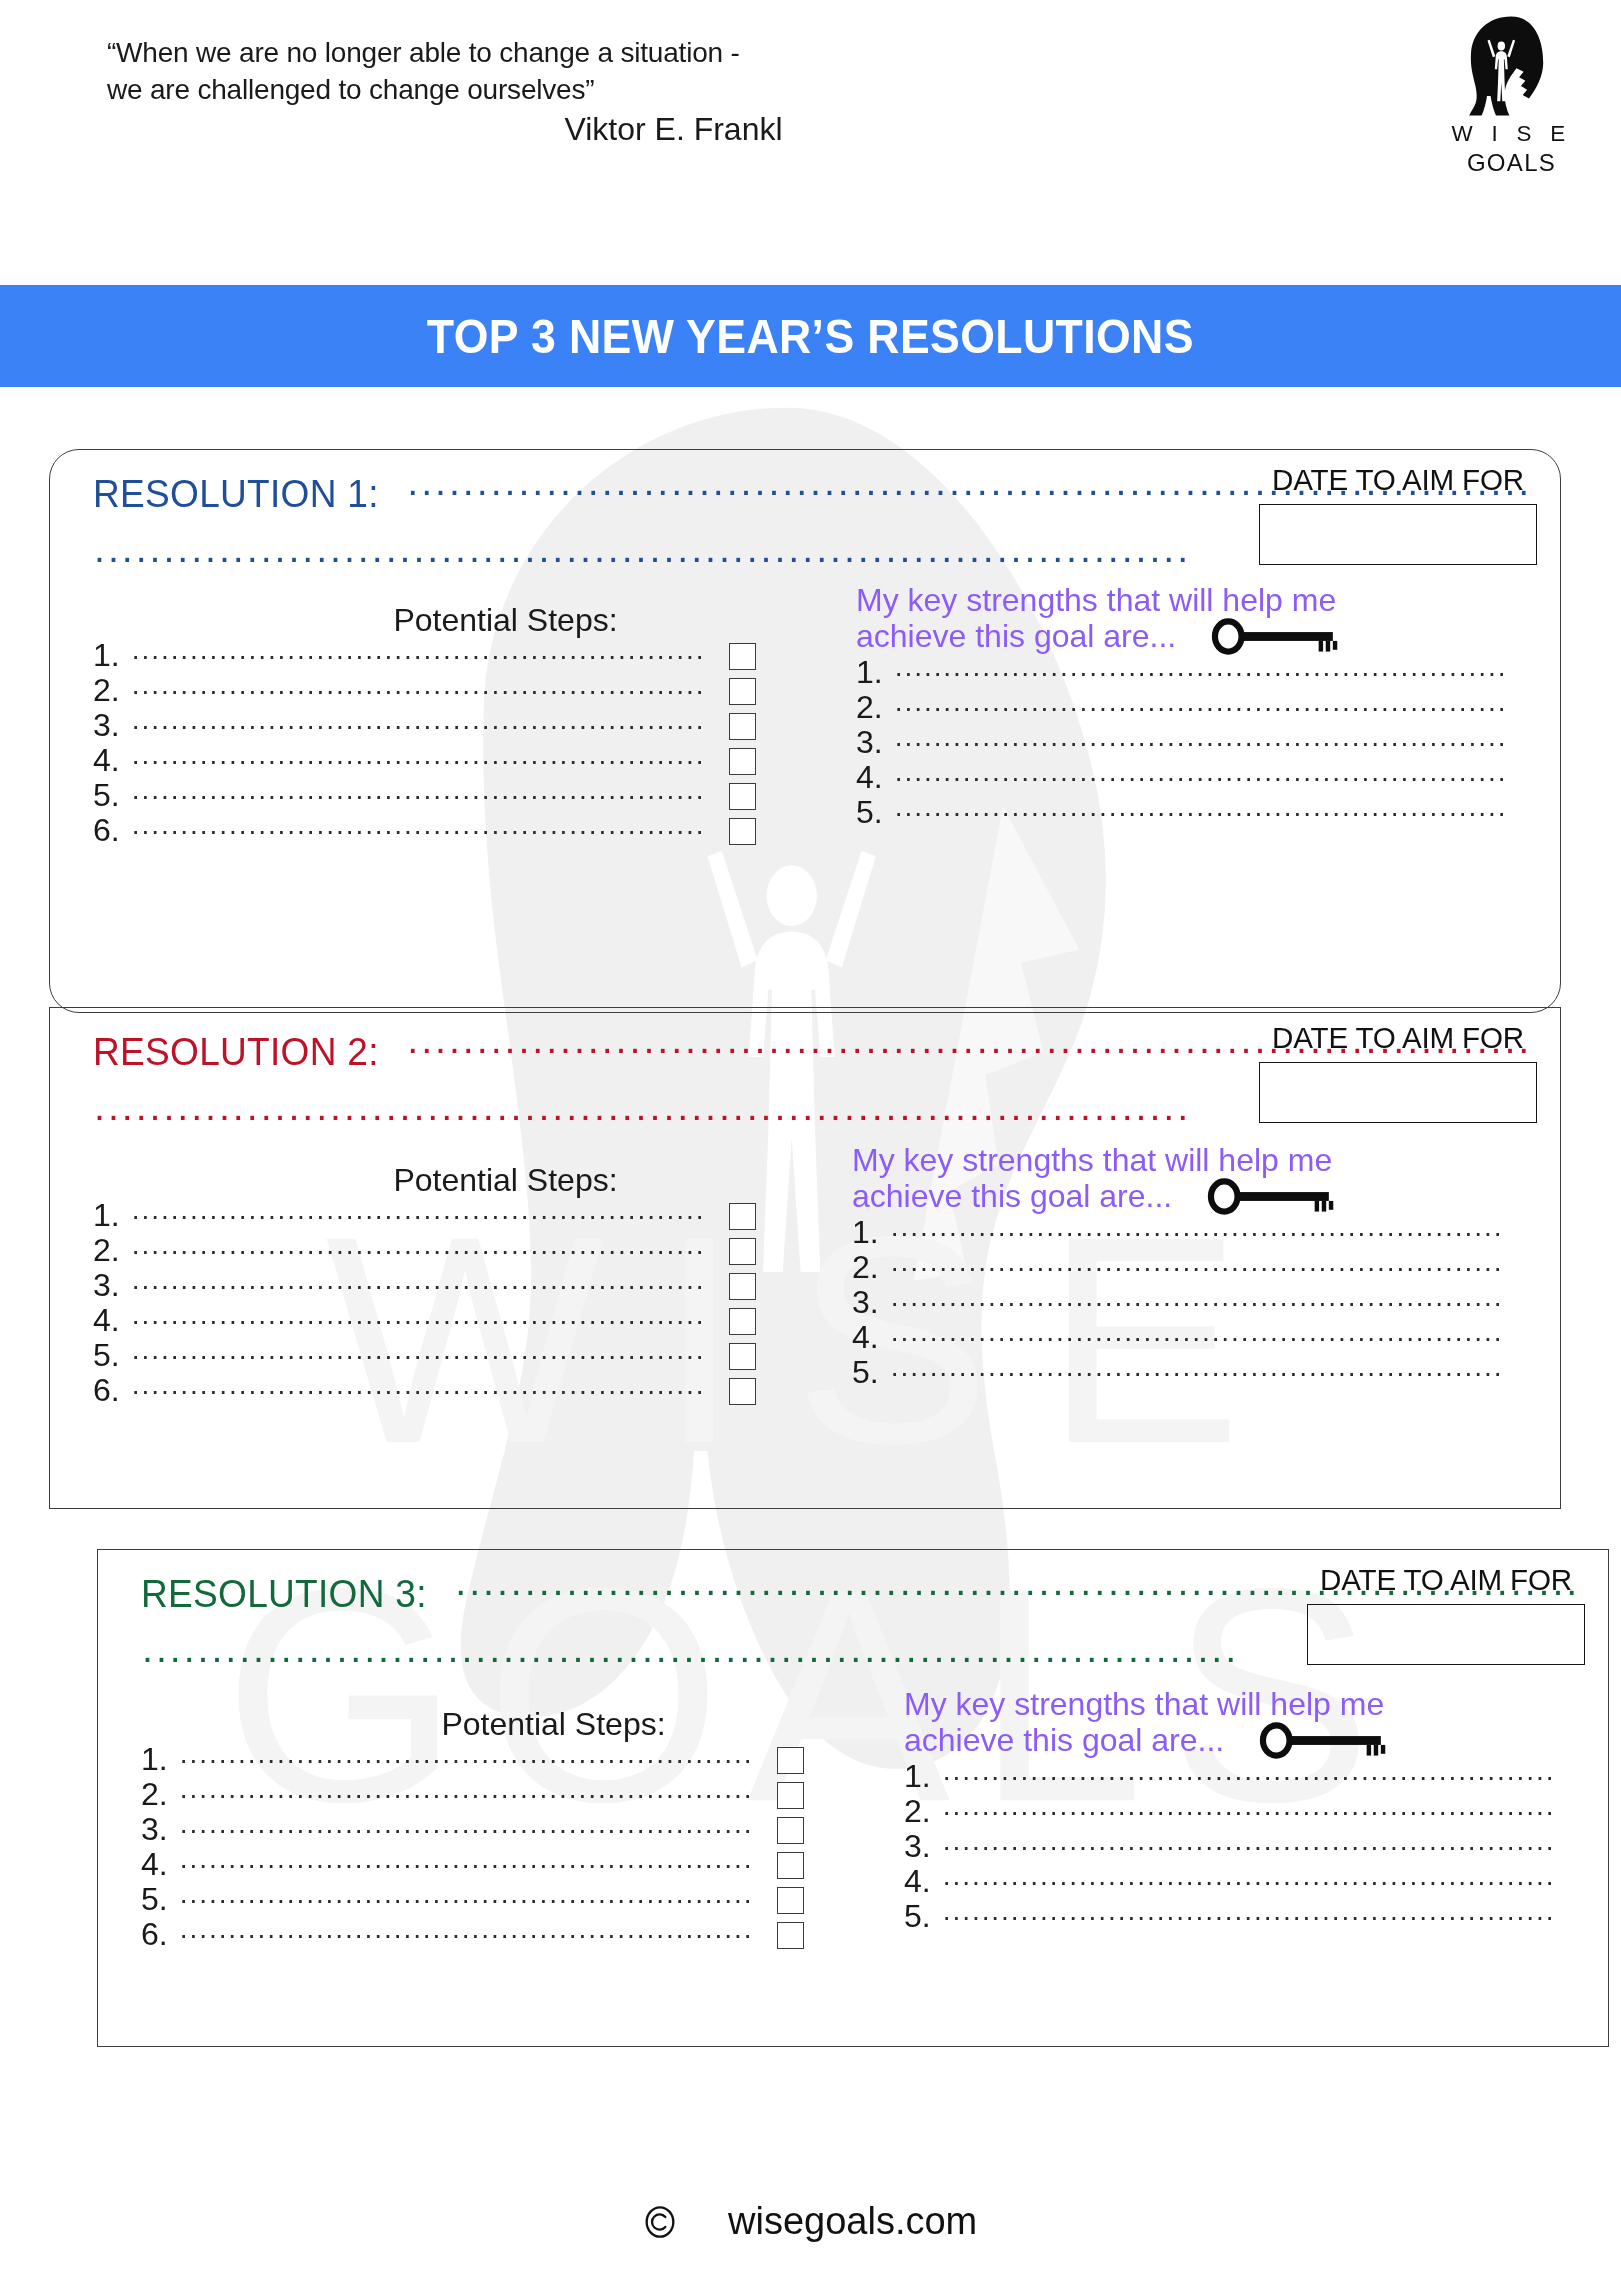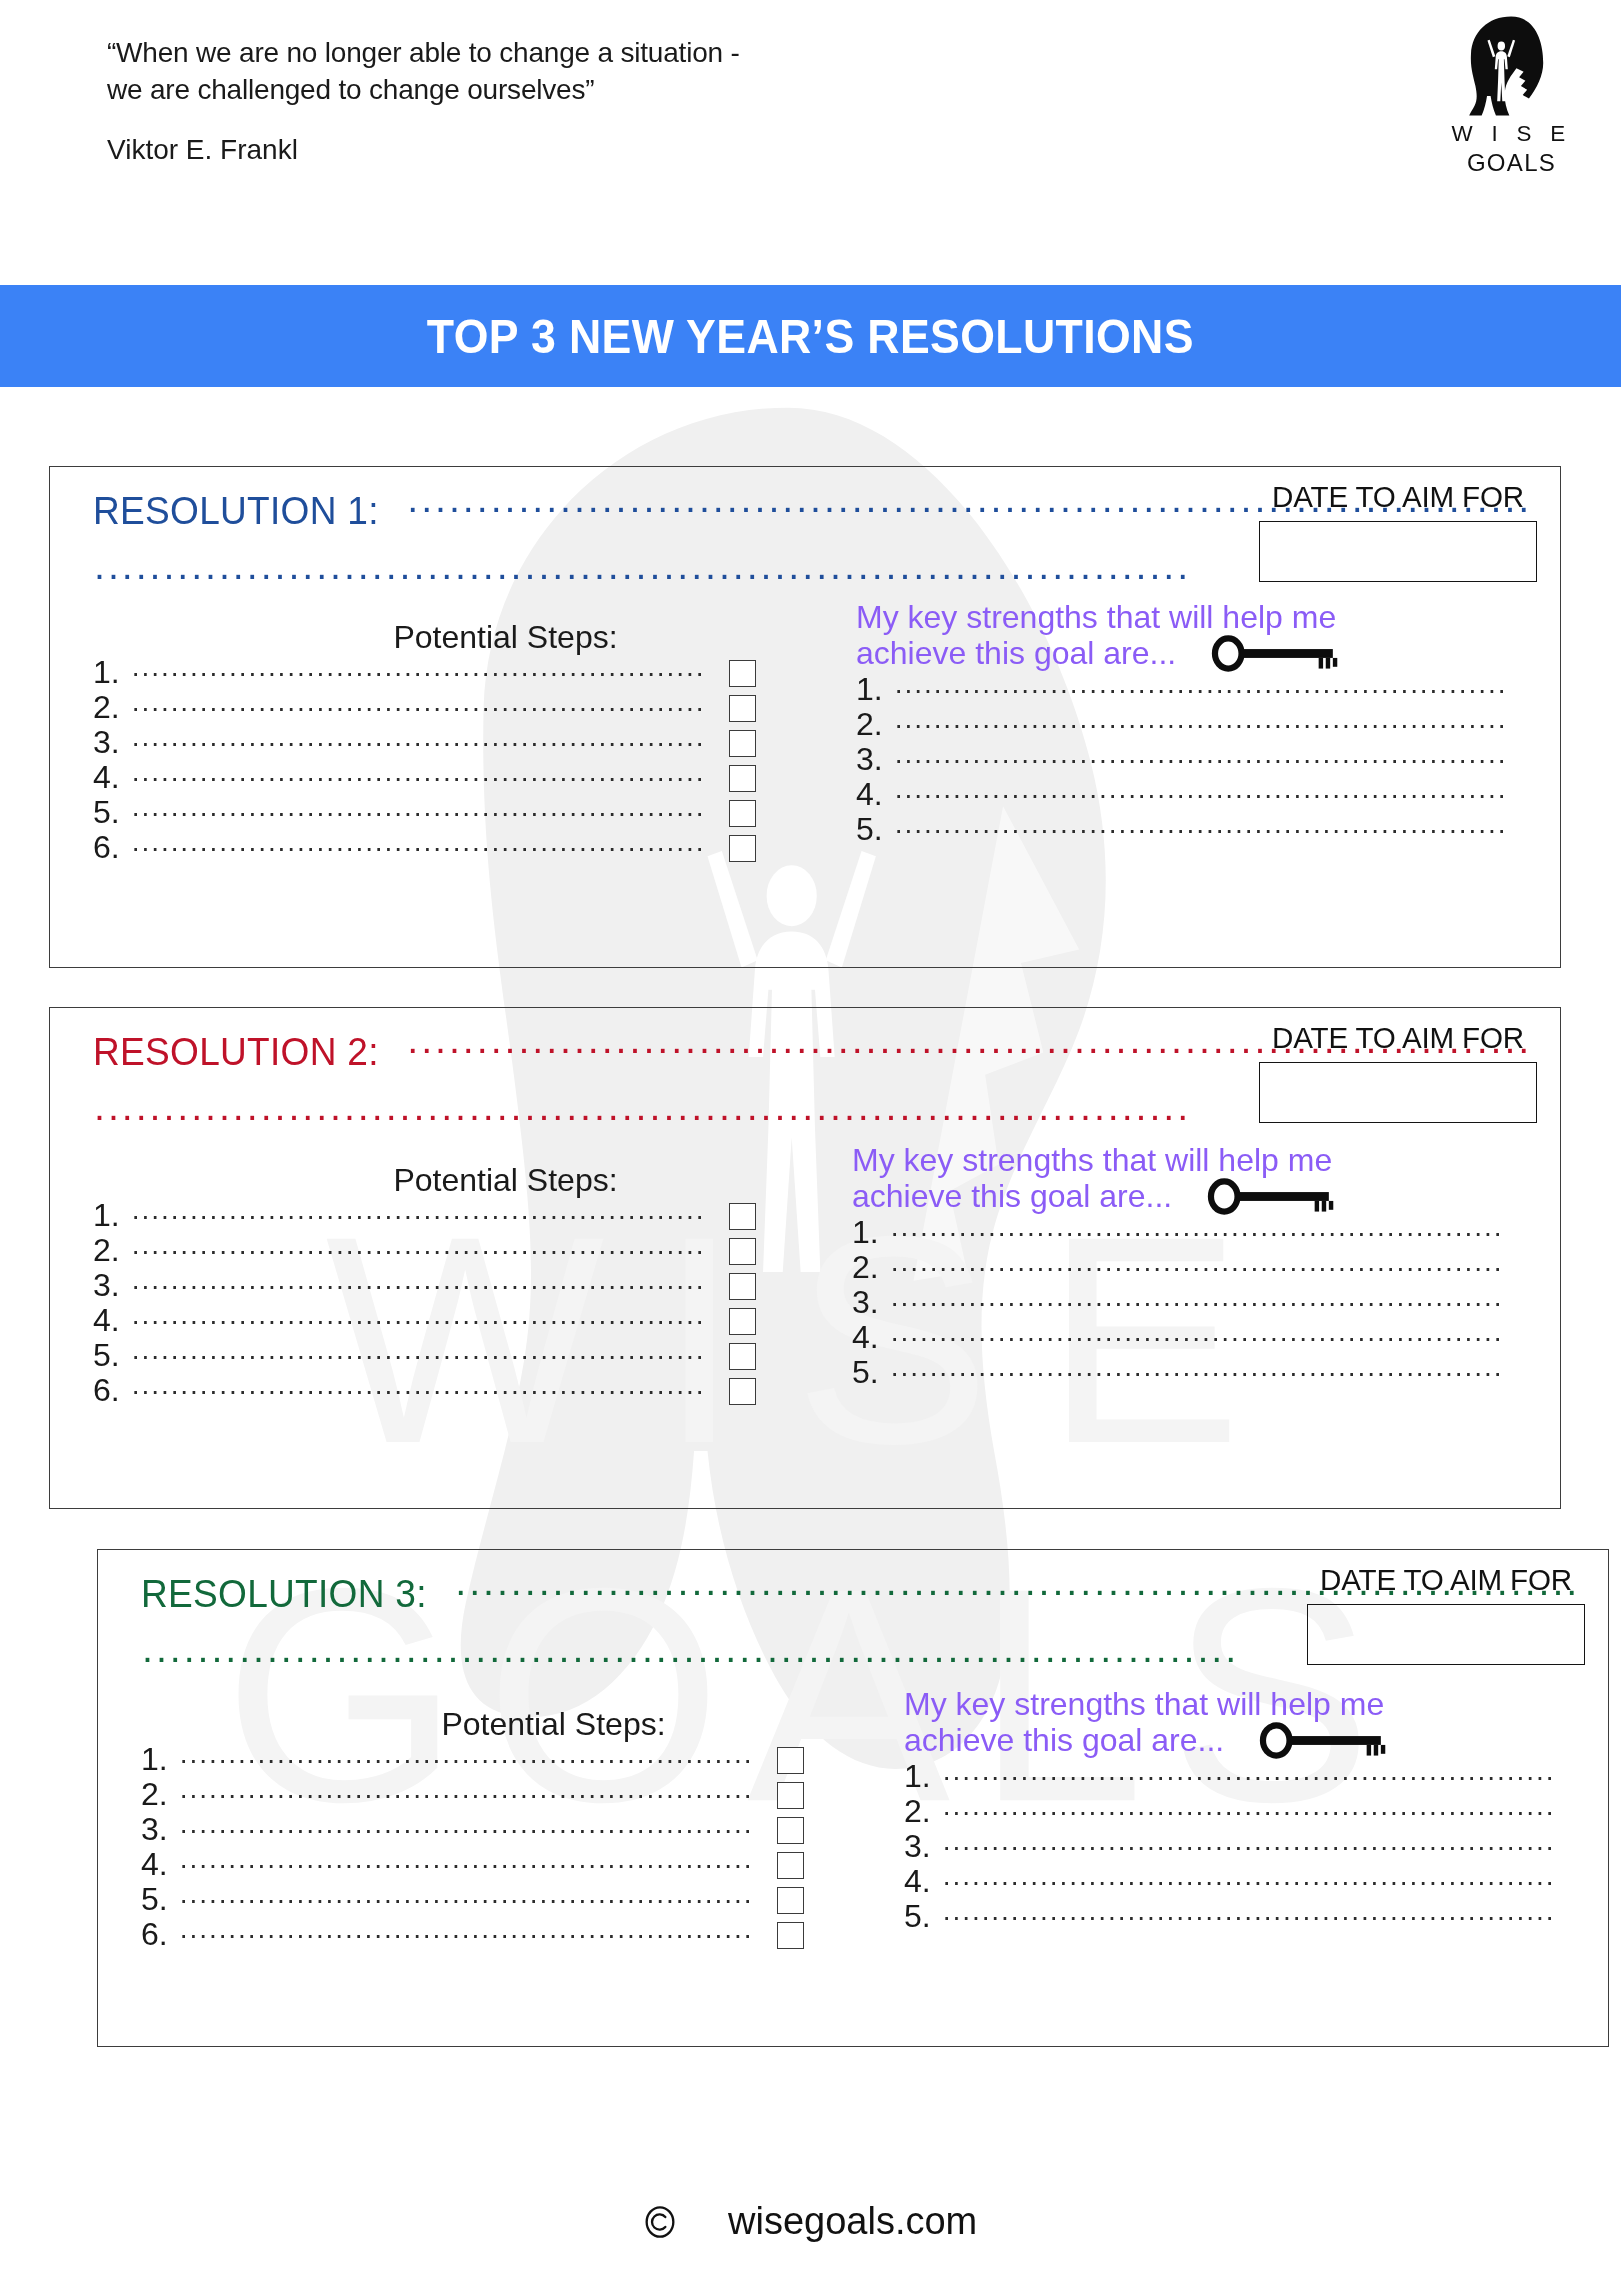--- a/index.html
+++ b/index.html
@@ -35,24 +35,24 @@
     width: 1182px;
   }
   .quote-line {
     font-size: 28px;
     color: #1a1a1a;
     line-height: 1.33;
     letter-spacing: -0.2px;
     white-space: nowrap;
   }
   #quote-author {
-    margin-top: 26px;
-    font-size: 28px;
+    margin-top: 3px;
+    font-size: 32px;
     color: #1a1a1a;
-    text-align: left;
+    text-align: center;
     padding-right: 49px;
   }
 
   
   #logo {
     position: absolute;
     right: 38px; top: 12.5px;
     width: 143px;
     text-align: center;
     z-index: 3;
@@ -87,21 +87,21 @@
 
   
   .res-box {
     position: absolute;
     left: 49px;
     width: 1512px;
     border: 1.8px solid #3d3d3d;
     background: transparent;
     z-index: 2;
   }
-  #res-box-1 { top: 466px;  height: 502px; }
+  #res-box-1 { top: 449px;  height: 564px; border-radius: 30px; }
   #res-box-2 { top: 1007px; height: 502px; }
   #res-box-3 { top: 1549px; height: 498px; margin-left: 48px; }
 
   .res-title-row {
     position: absolute;
     left: 43px; right: 25px; top: 21.5px;
     display: flex; align-items: baseline;
   }
   .res-title {
     font-size: 39px;

